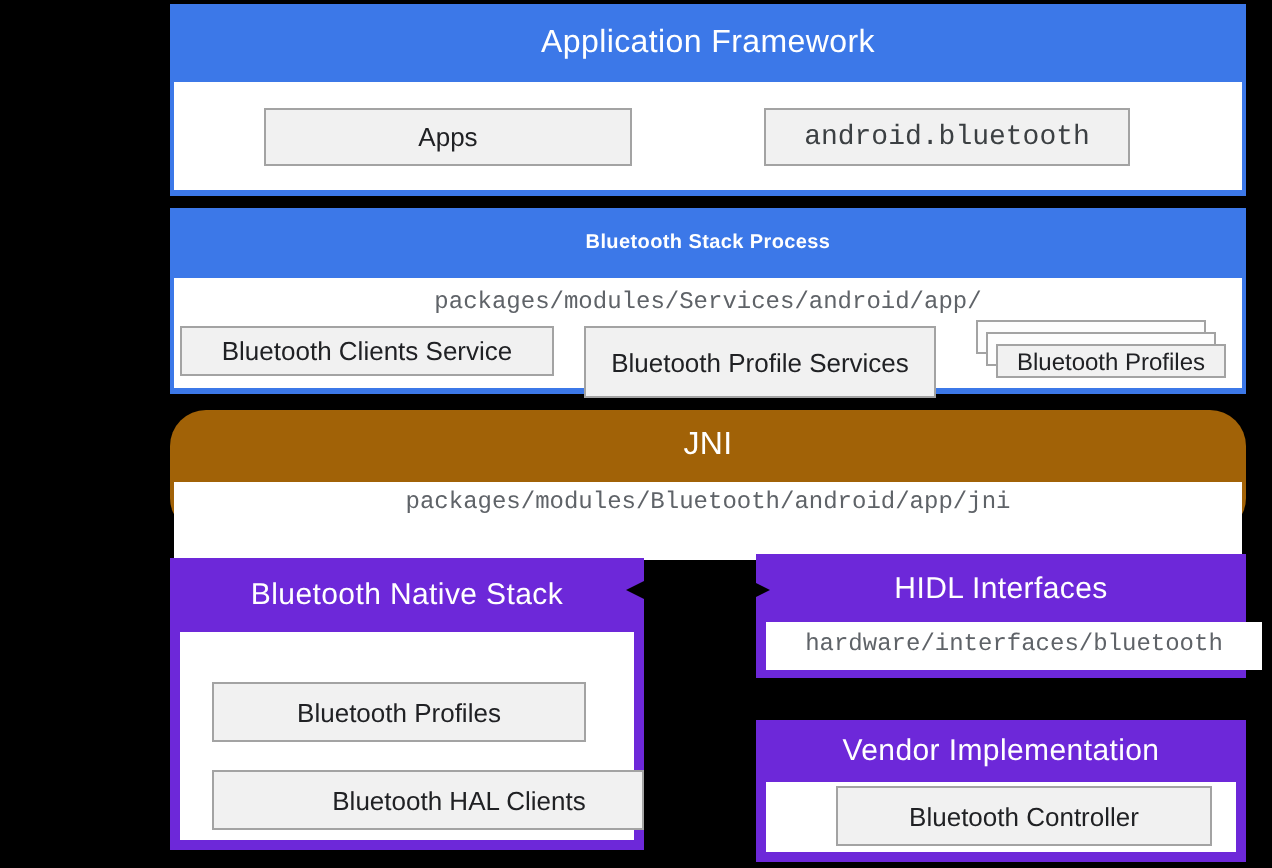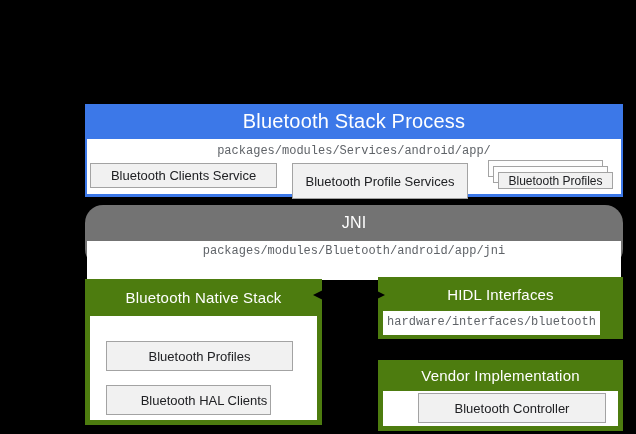--- a/index.html
+++ b/index.html
@@ -7,22 +7,22 @@
     position:relative;width:636px;height:434px;background:#000;overflow:hidden;
     font-family:"Liberation Sans",sans-serif;
   }
   .section{position:absolute;}
   .section .hdr{
     position:absolute;left:0;top:0;width:100%;
     display:flex;align-items:center;justify-content:center;
     color:#fff;font-weight:400;letter-spacing:.2px;
   }
   .blue{background:#3c78e8;}
-  .teal{background:#737373;border-radius:18px;}
-  .green{background:#4d7c0f;}
+  .teal{background:#a16207;border-radius:18px;}
+  .green{background:#6d28d9;}
   .white{
     position:absolute;background:#fff;
   }
   .box{
     position:absolute;background:#f1f1f1;border:1px solid #a3a3a3;
     display:flex;align-items:center;justify-content:center;
     color:#202124;font-size:13px;box-sizing:border-box;white-space:nowrap;
   }
   .mono{font-family:"Liberation Mono","DejaVu Sans Mono",monospace;}
   .path{
@@ -39,23 +39,30 @@
   .arrow-line{position:absolute;background:#000;}
   .tri{position:absolute;width:0;height:0;}
   .tri.left{border-top:5px solid transparent;border-bottom:5px solid transparent;border-right:10px solid #000;}
   .tri.right{border-top:5px solid transparent;border-bottom:5px solid transparent;border-left:10px solid #000;}
 </style>
 </head>
 <body>
 
 <div class="canvas">
 
+  <div class="section blue" style="left:85px;top:2px;width:538px;height:96px;">
+    <div class="hdr" style="height:39px;font-size:16px;">Application Framework</div>
+    <div class="white" style="left:2px;top:39px;width:534px;height:54px;">
+      <div class="box" style="left:45px;top:13px;width:184px;height:29px;">Apps</div>
+      <div class="box mono" style="left:295px;top:13px;width:183px;height:29px;font-size:14px;color:#3c4043;">android.bluetooth</div>
+    </div>
+  </div>
 
   <div class="section blue" style="left:85px;top:104px;width:538px;height:93px;">
-    <div class="hdr" style="height:35px;font-size:20px;">Bluetooth Stack Process</div>
+    <div class="hdr" style="height:35px;font-size:10px;font-weight:bold;">Bluetooth Stack Process</div>
     <div class="white" style="left:2px;top:35px;width:534px;height:55px;">
       <div class="path mono" style="top:5px;">packages/modules/Services/android/app/</div>
       <div class="box" style="left:3px;top:24px;width:187px;height:25px;">Bluetooth Clients Service</div>
       <div class="box" style="left:205px;top:24px;width:176px;height:36px;">Bluetooth Profile Services</div>
       <div class="sheet" style="left:401px;top:21px;width:115px;height:17px;"></div>
       <div class="sheet" style="left:406px;top:27px;width:115px;height:17px;"></div>
       <div class="sheet front" style="left:411px;top:33px;width:115px;height:17px;">Bluetooth Profiles</div>
     </div>
   </div>
 
@@ -63,27 +70,27 @@
     <div class="hdr" style="height:36px;font-size:16px;">JNI</div>
     <div class="white" style="left:2px;top:36px;width:534px;height:39px;">
       <div class="path mono" style="top:3px;">packages/modules/Bluetooth/android/app/jni</div>
     </div>
   </div>
 
   <div class="section green" style="left:85px;top:279px;width:237px;height:146px;">
     <div class="hdr" style="height:37px;font-size:15px;">Bluetooth Native Stack</div>
     <div class="white" style="left:5px;top:37px;width:227px;height:104px;">
       <div class="box" style="left:16px;top:25px;width:187px;height:30px;">Bluetooth Profiles</div>
-      <div class="box" style="left:16px;top:69px;width:165px;height:30px;padding-left:31px;">Bluetooth HAL Clients</div>
+      <div class="box" style="left:16px;top:69px;width:216px;height:30px;padding-left:31px;">Bluetooth HAL Clients</div>
     </div>
   </div>
 
   <div class="section green" style="left:378px;top:277px;width:245px;height:62px;">
     <div class="hdr" style="height:34px;font-size:15px;">HIDL Interfaces</div>
-    <div class="white" style="left:5px;top:34px;width:217px;height:24px;">
+    <div class="white" style="left:5px;top:34px;width:248px;height:24px;">
       <div class="path mono" style="top:4px;">hardware/interfaces/bluetooth</div>
     </div>
   </div>
 
   <div class="section green" style="left:378px;top:360px;width:245px;height:71px;">
     <div class="hdr" style="height:31px;font-size:15px;">Vendor Implementation</div>
     <div class="white" style="left:5px;top:31px;width:235px;height:35px;">
       <div class="box" style="left:35px;top:2px;width:188px;height:30px;">Bluetooth Controller</div>
     </div>
   </div>

